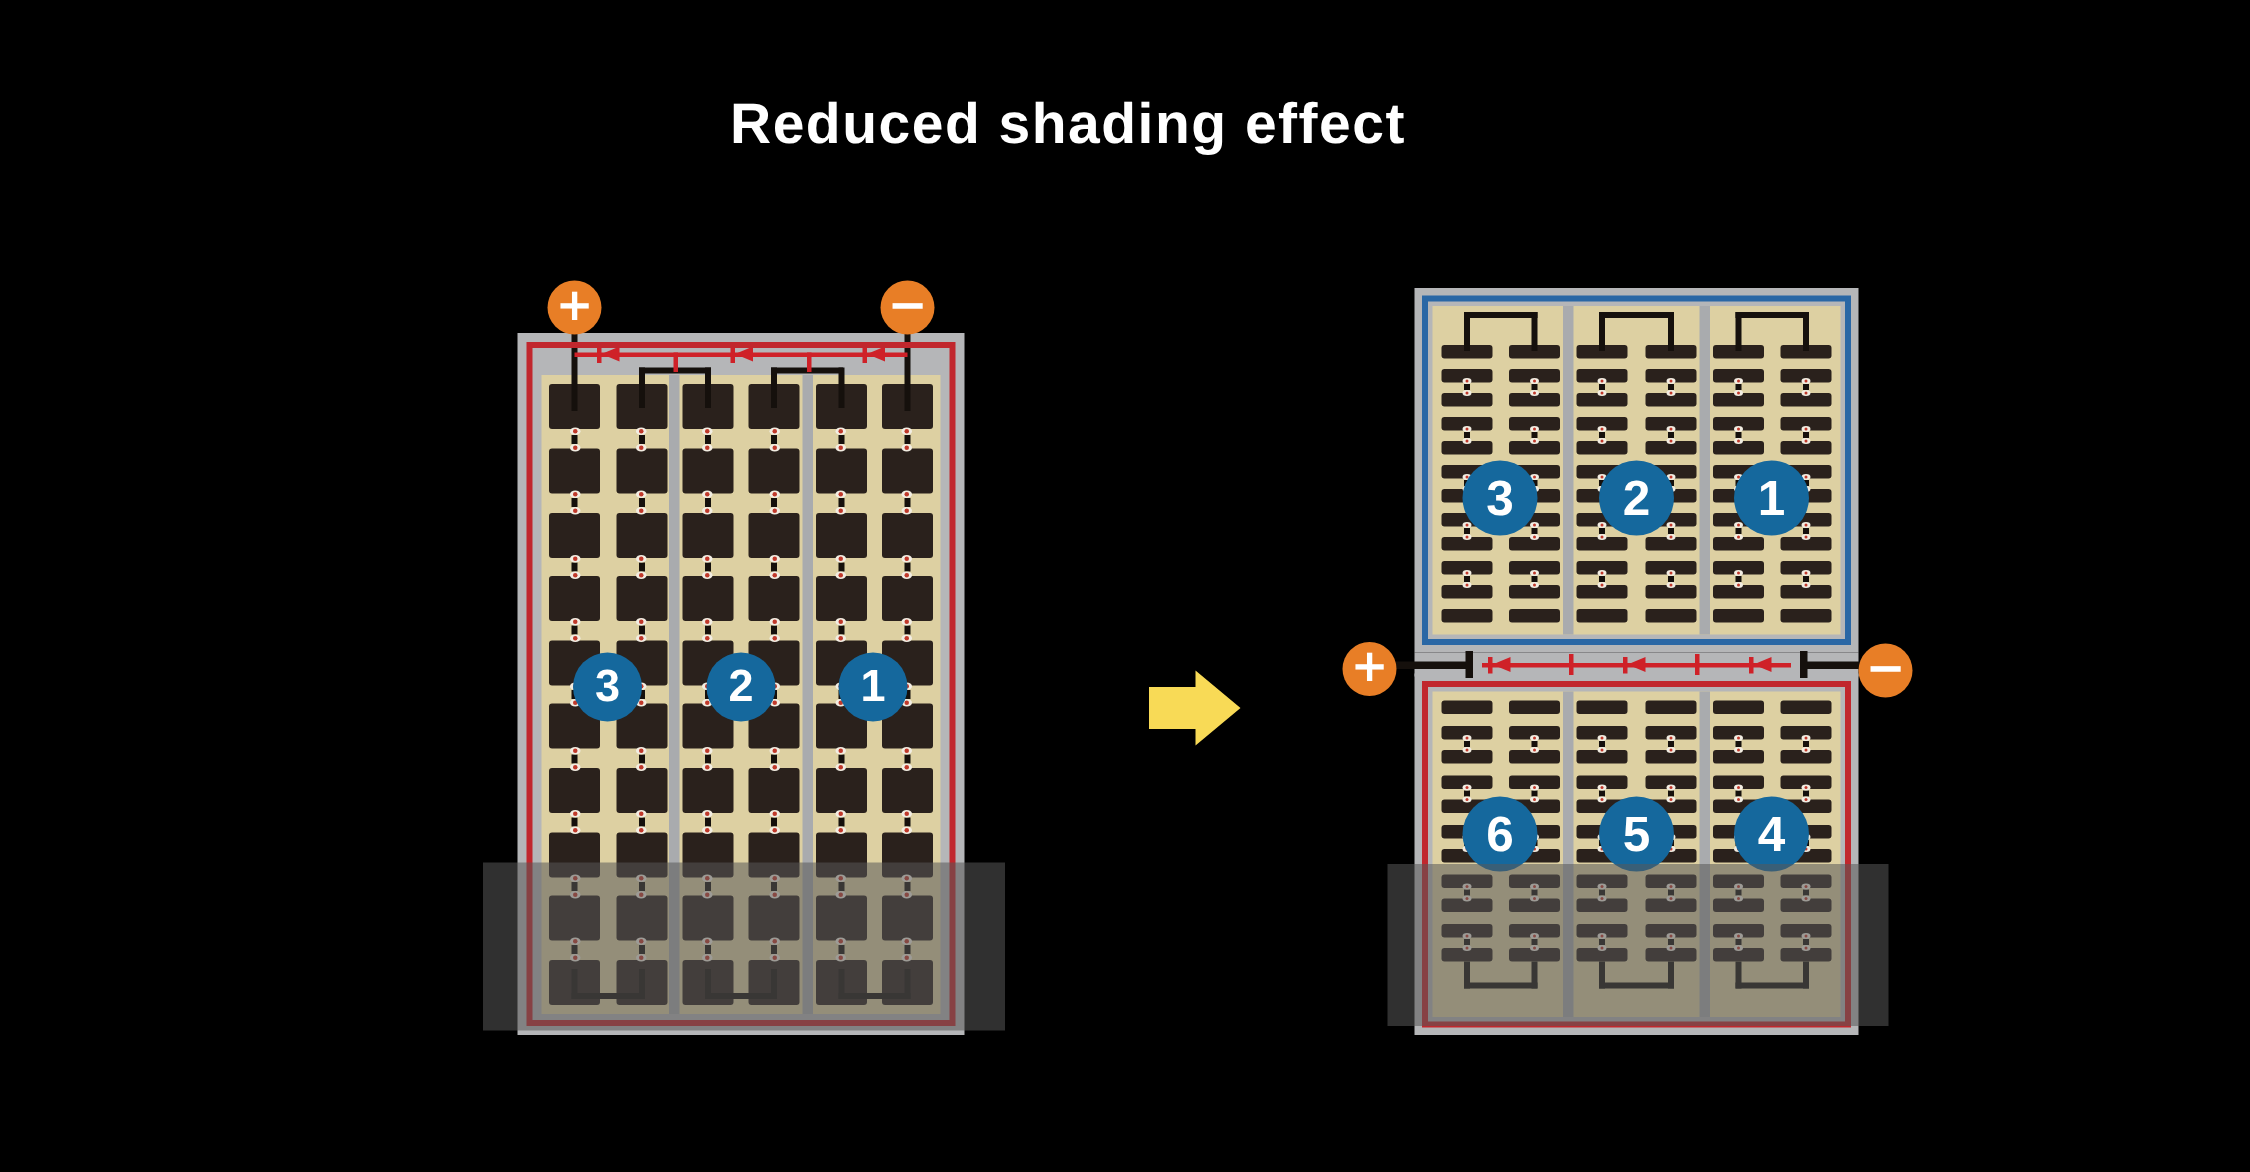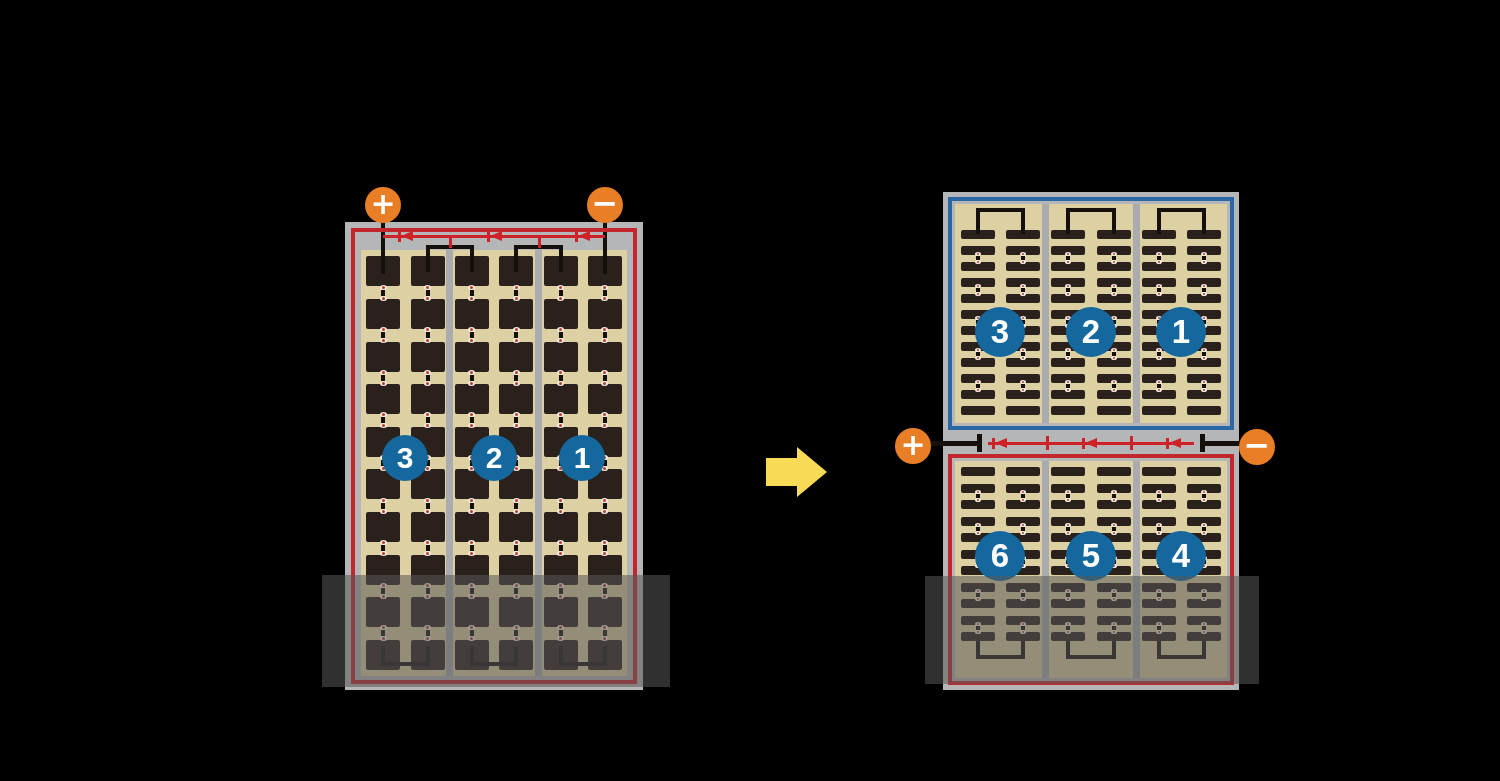--- a/index.html
+++ b/index.html
@@ -37,20 +37,21 @@
   .tsym.plus{font-size:30px;margin-top:-3px;}
   .tsym.minus{font-size:32px;margin-top:-5px;}
   .shade{position:absolute;background:var(--shade);z-index:6;}
   .arrow-svg{position:absolute;}
 </style>
 </head>
 <body>
 
 <div class="stage">
 
+  <div class="title">Reduced shading effect</div>
 
   <div class="panel" id="panel-before" style="left:345px;top:222px;width:298px;height:468px">
     <div class="tan" style="left:16px;top:28px;width:266px;height:426px"></div>
     <div class="gen" id="g-before">
         <div class="divider" style="position: absolute; left: 101.167px; top: 28px; width: 7px; height: 426px;"></div>
         <div class="divider" style="position: absolute; left: 189.833px; top: 28px; width: 7px; height: 426px;"></div>
         <div class="cell" style="position: absolute; left: 21.1667px; top: 34.3px; width: 34px; height: 30px;"></div>
         <div class="cell" style="position: absolute; left: 65.5px; top: 34.3px; width: 34px; height: 30px;"></div>
         <div class="cell" style="position: absolute; left: 109.833px; top: 34.3px; width: 34px; height: 30px;"></div>
         <div class="cell" style="position: absolute; left: 154.167px; top: 34.3px; width: 34px; height: 30px;"></div>

